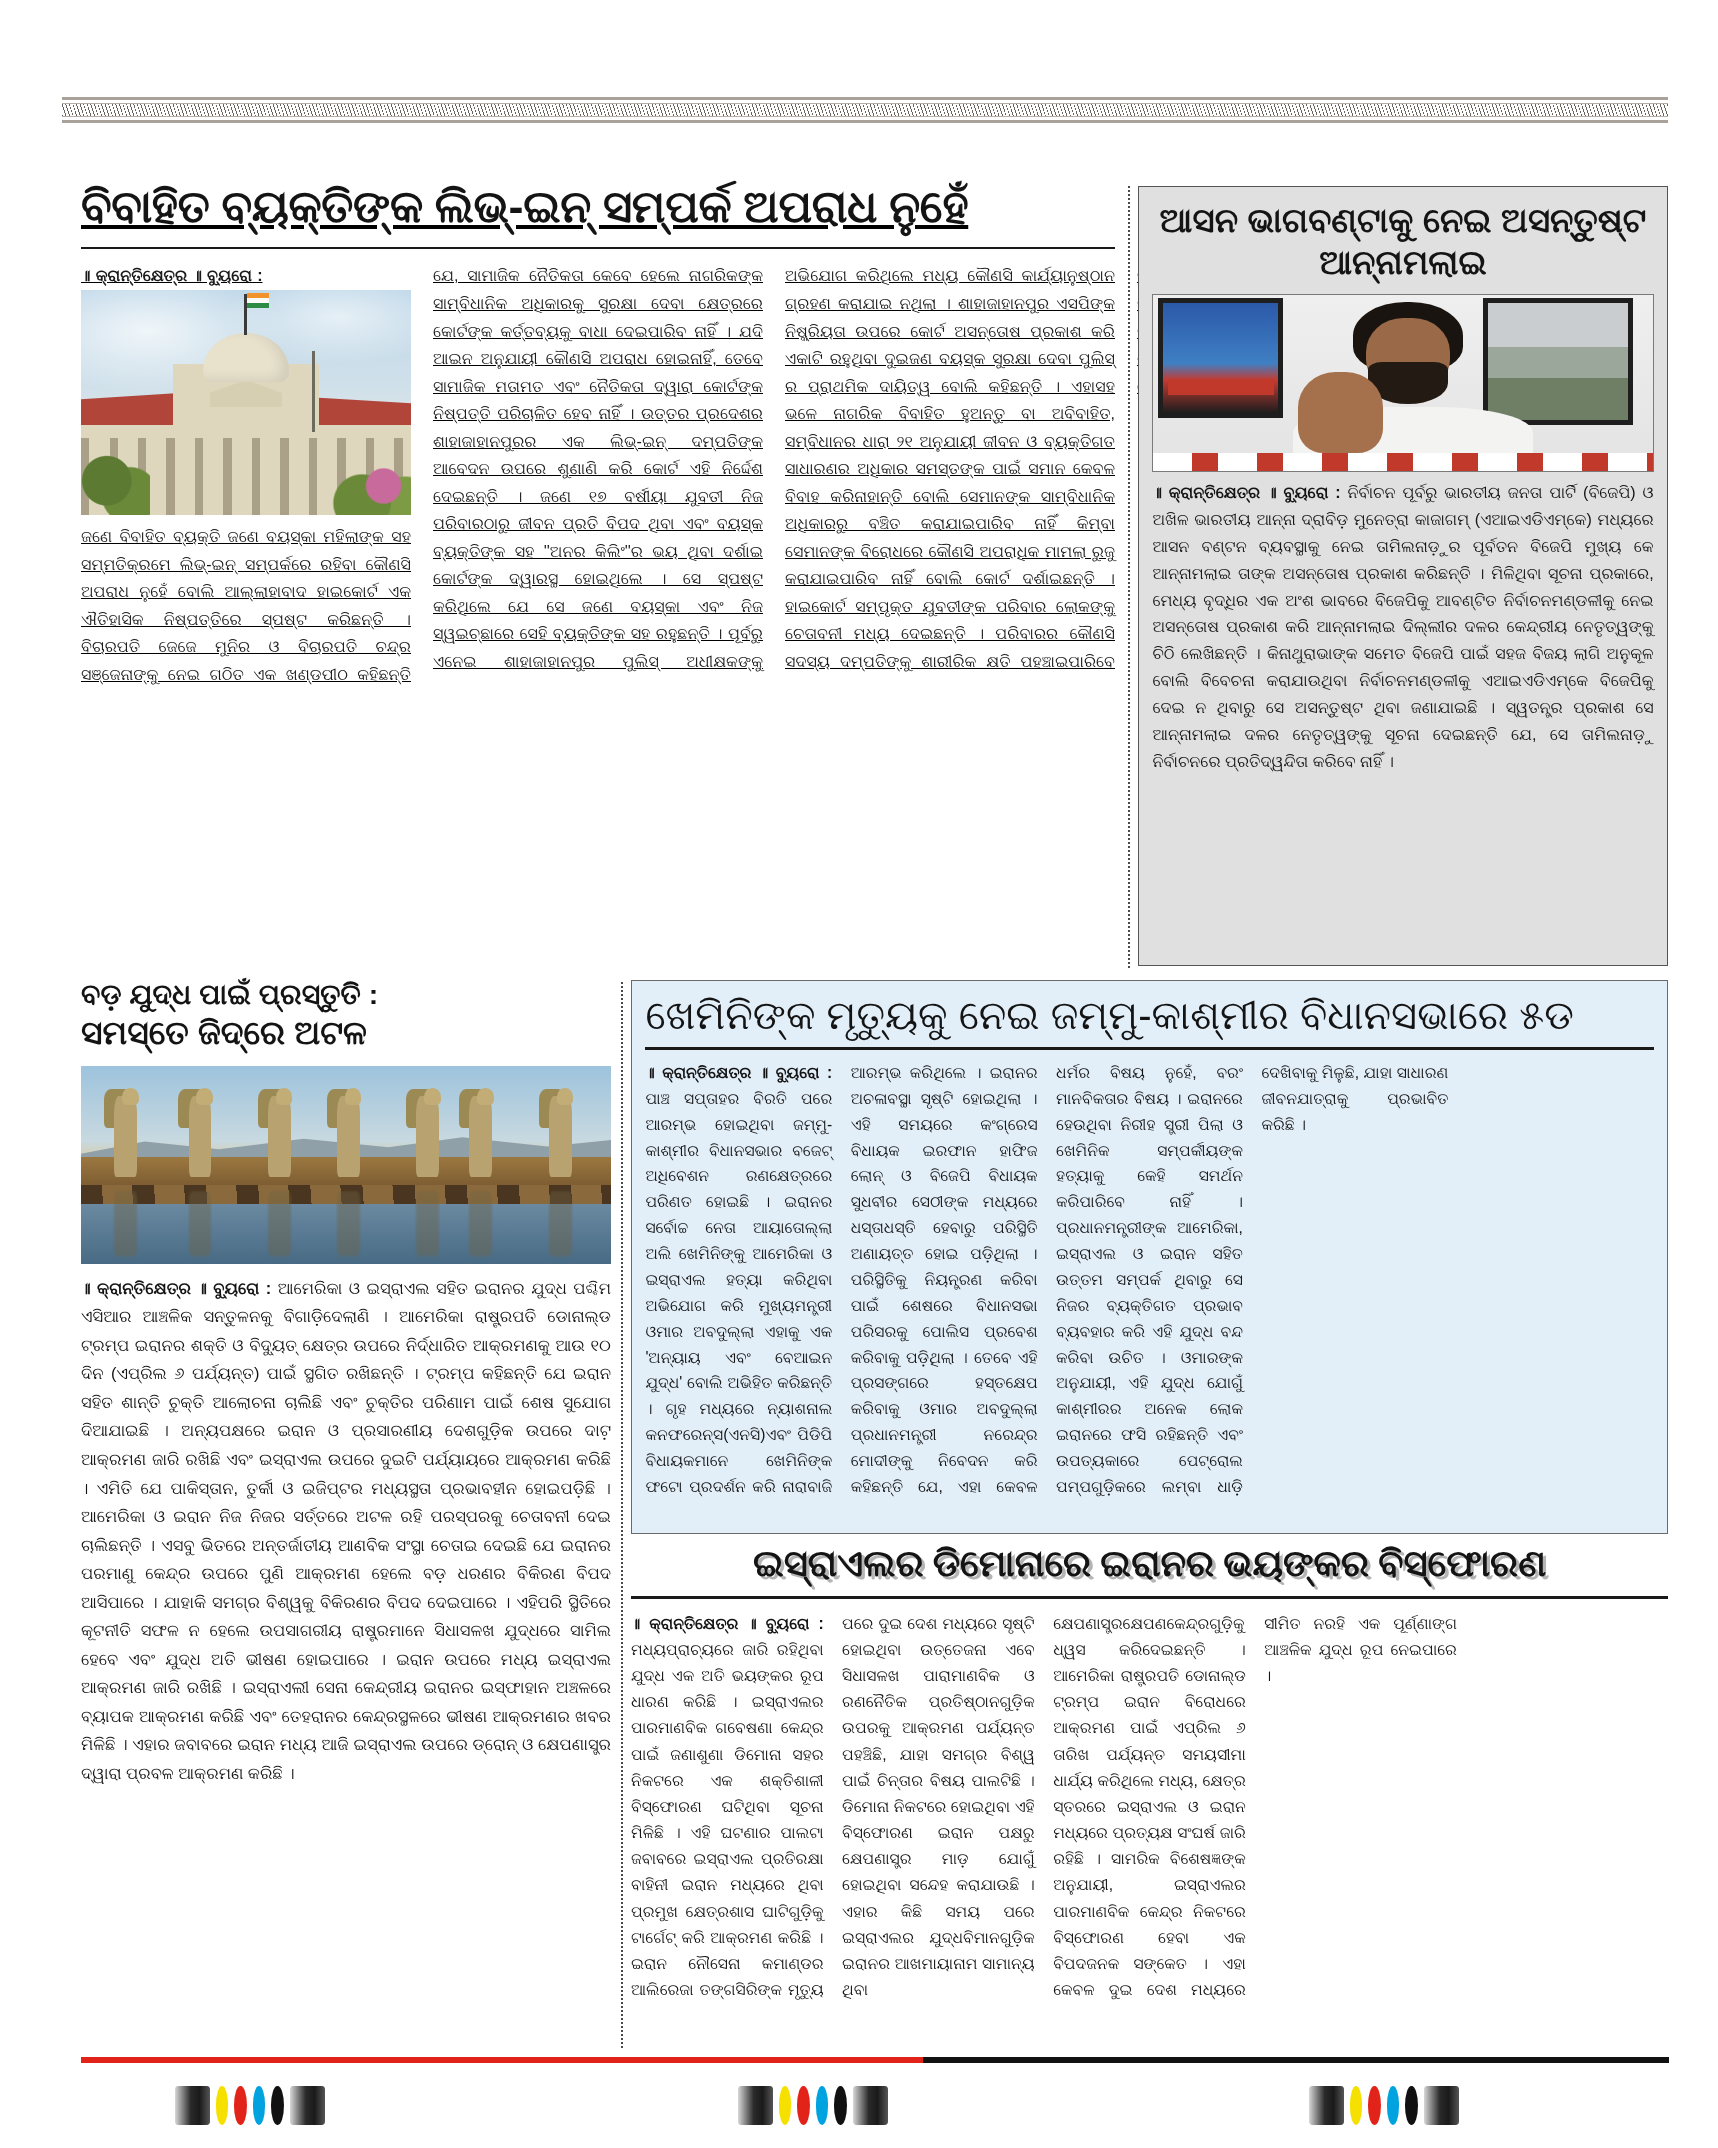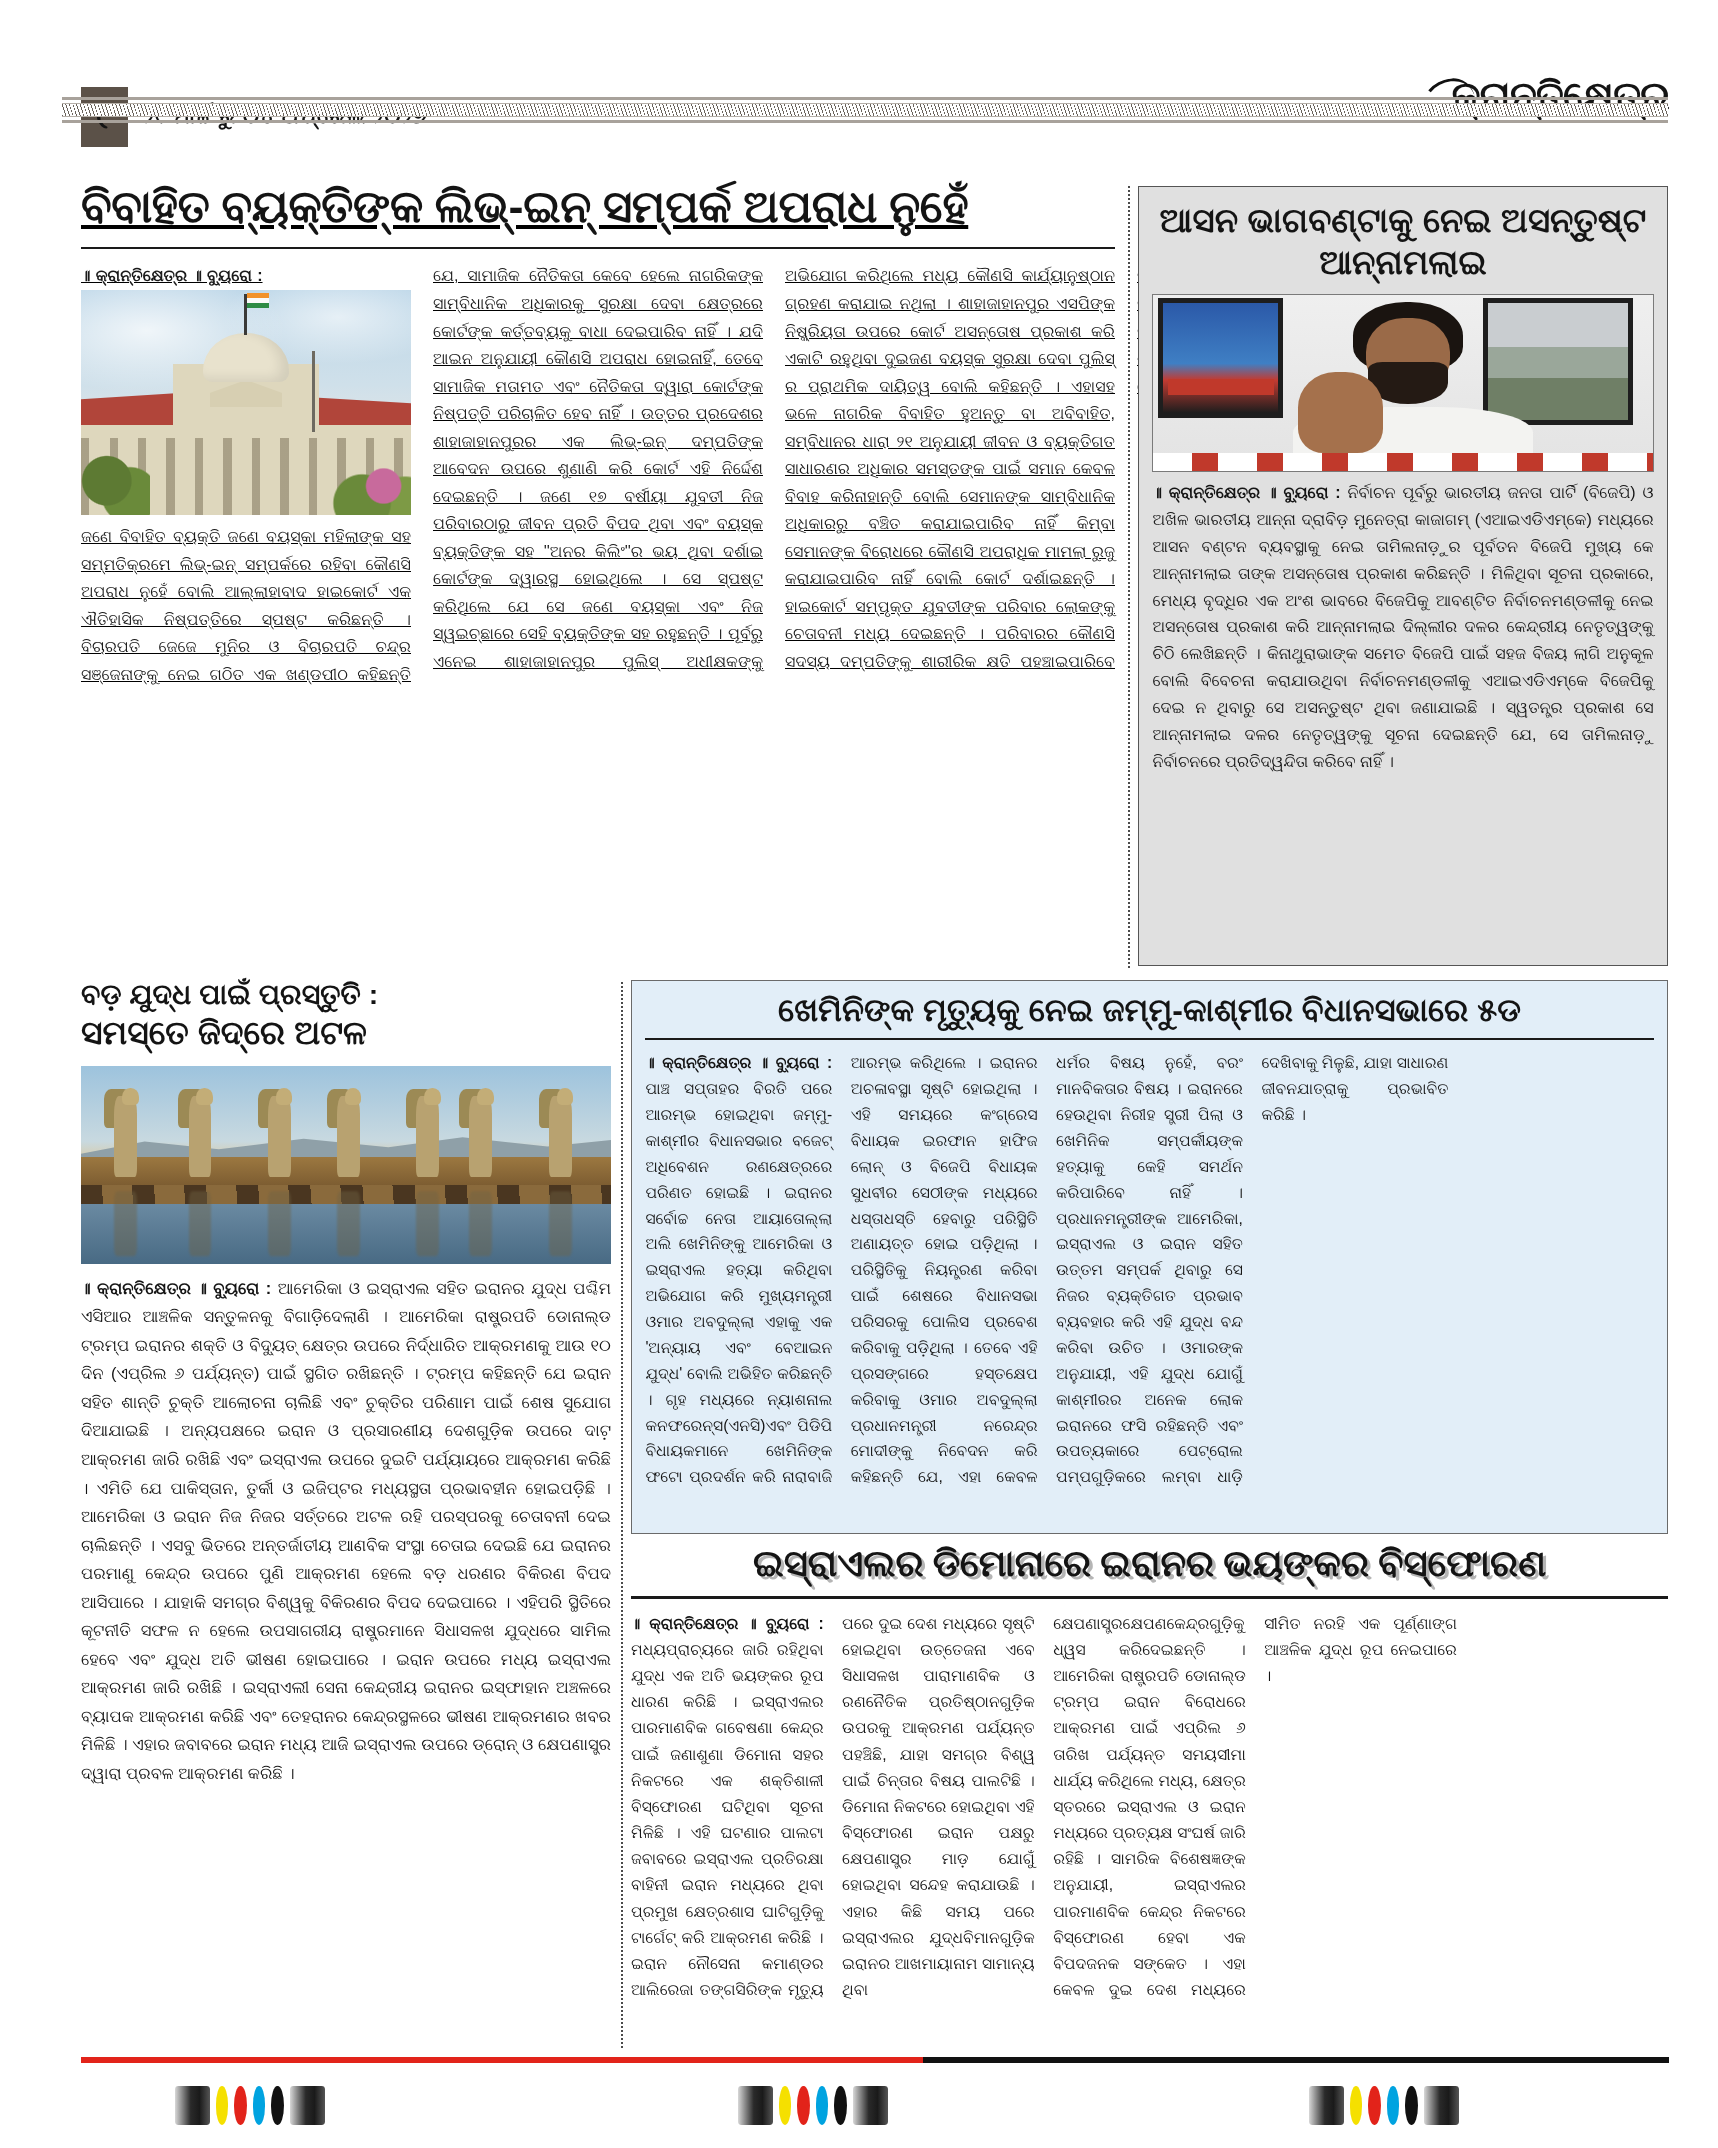--- a/index.html
+++ b/index.html
@@ -173,21 +173,21 @@
   .sold-r .bd { position:absolute; left:28%; top:0; width:52%; height:96%;
       background:#6f6244; border-radius:14%; }
 
   .story2 .body { font-size: 16.4px; line-height: 1.74; text-align: justify; }
 
   
   .story3 {
     position: absolute; left: 631px; top: 980px; width: 1037px; height: 554px;
     background: #e2eef8; border: 1.7px solid #6a6a6a; padding: 10px 13.4px;
   }
-  .story3 .headline { font-size: 32px; font-weight: 700; text-align: center; line-height: 1.2; }
+  .story3 .headline { font-size: 40px; font-weight: 400; line-height: 1.2; }
   .story3 .hr { height: 2.5px; background: #1a1a1a; margin: 8.4px 0 10px 0; }
   .story3 .cols {
     column-count: 5; column-gap: 18.5px; column-fill: auto; height: 453px;
     font-size: 15.6px; line-height: 1.66; text-align: justify;
   }
 
   
   .story5 { position: absolute; left: 631px; top: 1542px; width: 1037px; }
   .story5 .headline {
     font-size: 37px; font-weight: 700; text-align: center; line-height: 1.2;
@@ -211,28 +211,20 @@
   .regmarks { position: absolute; top: 2086px; display: flex; align-items: center; gap: 5.9px; }
   .rm-bar { width: 35px; height: 39px; border-radius: 3.4px;
             background: linear-gradient(90deg,#d8d8d8,#2a2a2a 45%,#1a1a1a 70%,#555); }
   .rm-dot { width: 12.6px; height: 39px; border-radius: 50%; }
 </style>
 </head>
 <body>
 
 <div class="page">
 
-  <div class="header">
-    <div class="pagenum-box od">୯</div>
-    <div class="dateline od">୨୯ ମାର୍ଚ୍ଚ ରୁ ୦୪ ଅପ୍ରେଲ ୨୦୨୬</div>
-    <div class="masthead od">
-      <span class="swoosh"></span>
-      <span>କ୍ରାନ୍ତିକ୍ଷେତ୍ର</span>
-    </div>
-  </div>
 
   <div class="rule-wrap">
     <div class="rule-line"></div>
     <div class="rule-hatch"></div>
     <div class="rule-line2"></div>
   </div>
 
   <div class="story1">
     <div class="headline od hl1">ବିବାହିତ ବ୍ୟକ୍ତିଙ୍କ ଲିଭ୍-ଇନ୍ ସମ୍ପର୍କ ଅପରାଧ ନୁହେଁ</div>
     <div class="hr"></div>

